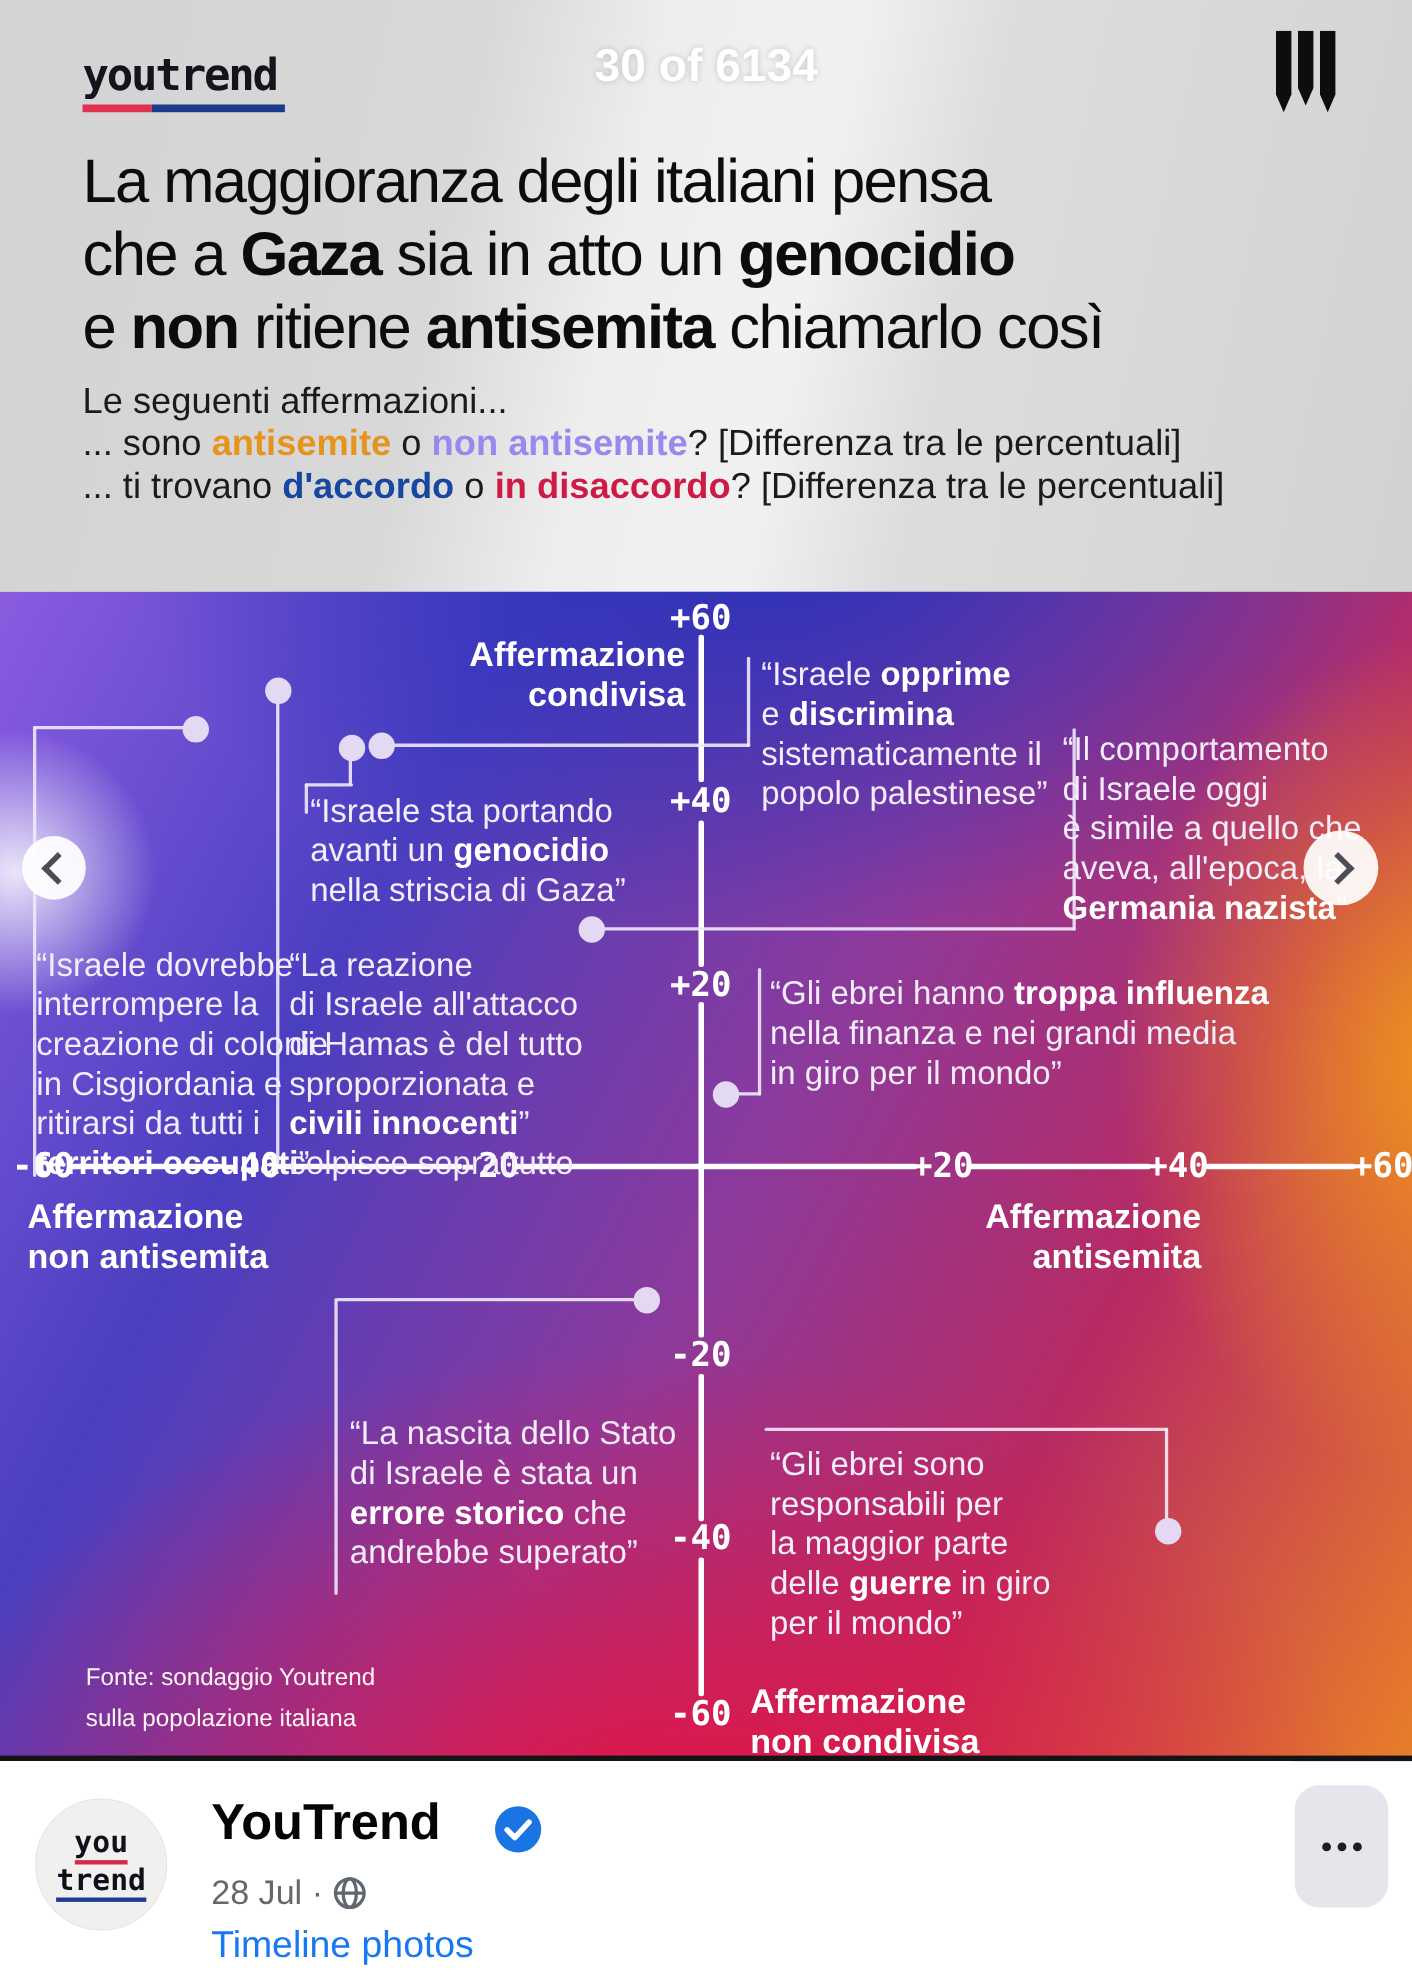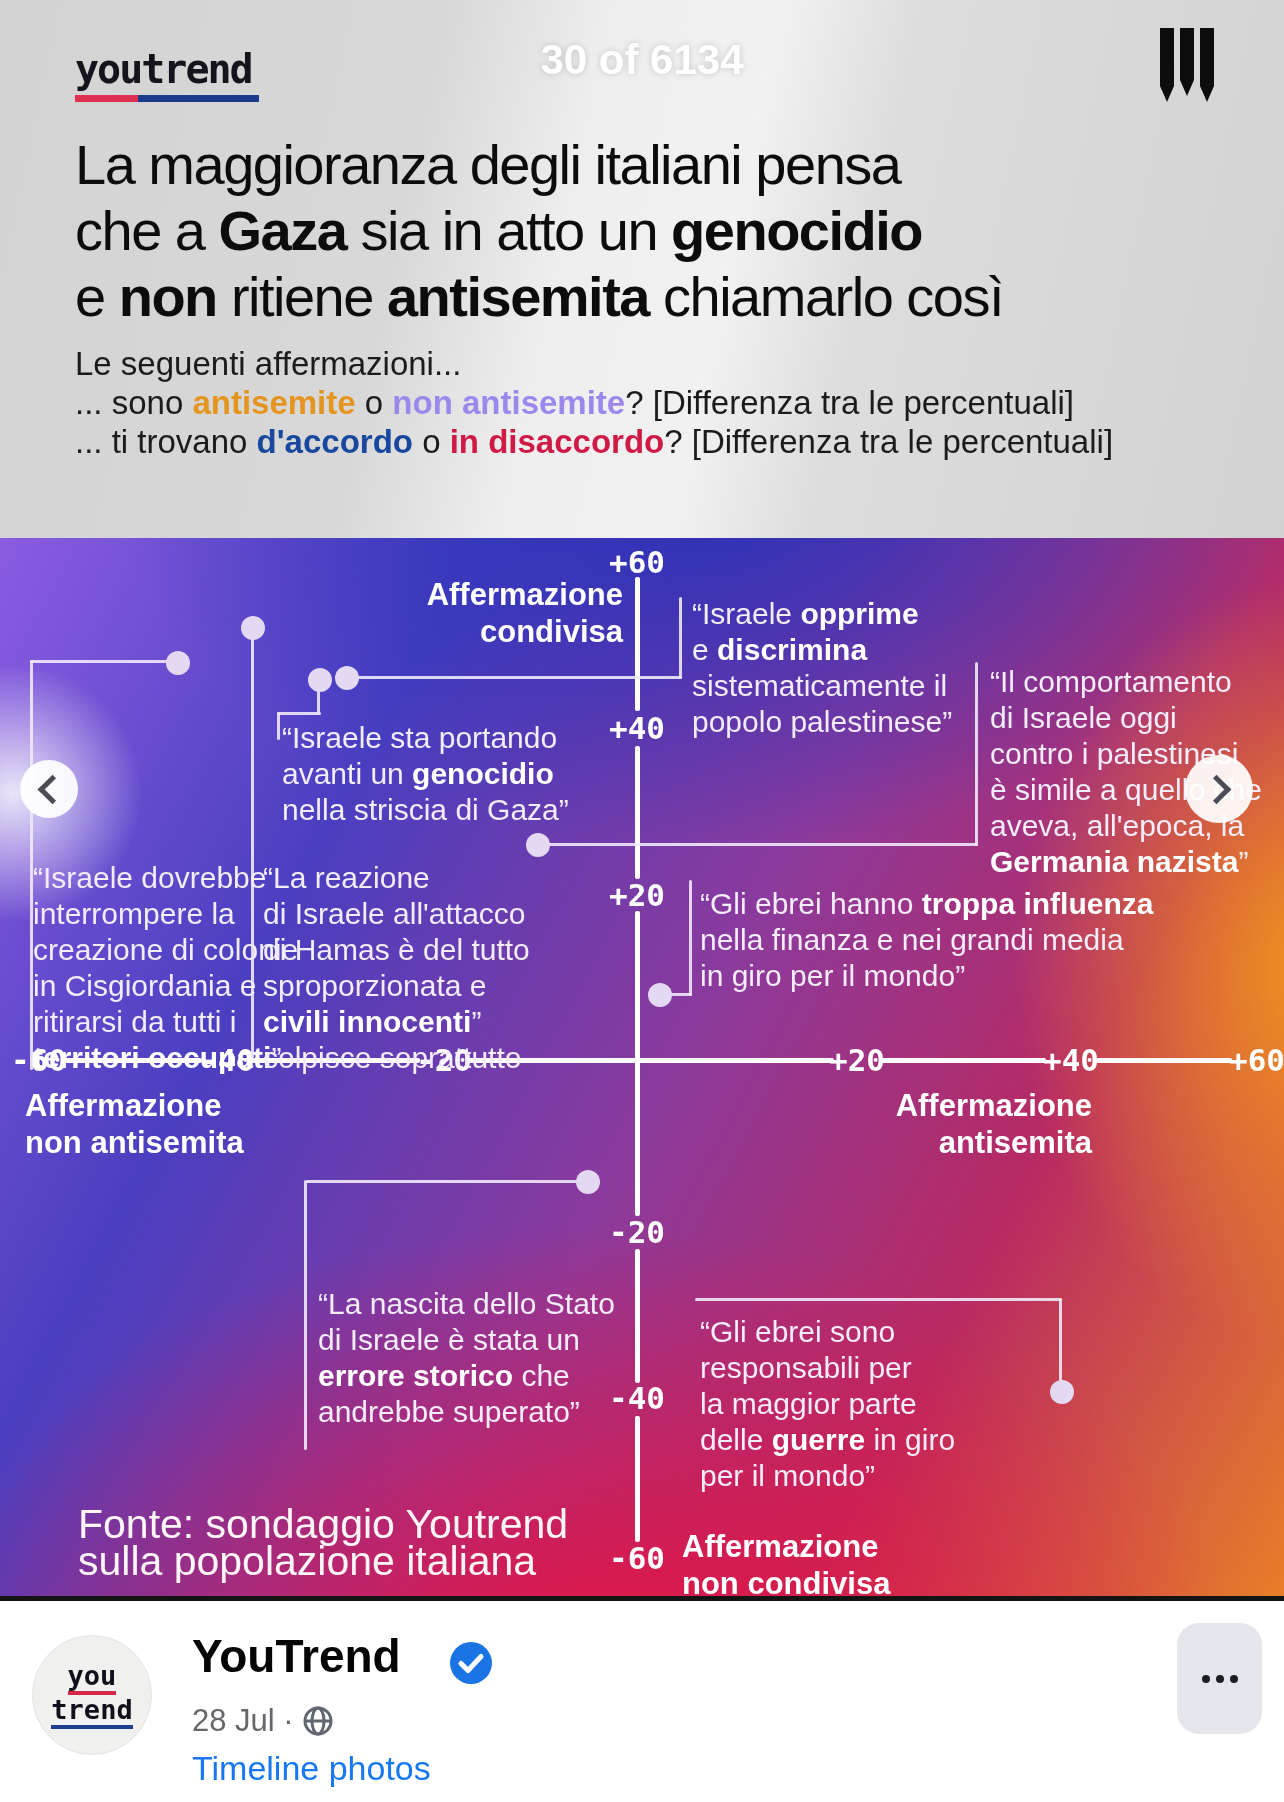--- a/index.html
+++ b/index.html
@@ -25,21 +25,21 @@
       radial-gradient(ellipse 430px 540px at 103% 40%, rgba(243,153,26,.95), rgba(243,153,26,0) 72%),
       radial-gradient(ellipse 900px 620px at 45% 108%, rgba(236,17,60,.92), rgba(236,17,60,0) 74%),
       radial-gradient(ellipse 820px 520px at 55% -6%, rgba(38,48,184,.96), rgba(38,48,184,0) 72%),
       linear-gradient(118deg,#8a5ce0 0%,#4a3fc0 26%,#8c3a9c 52%,#b82a62 74%,#e87e28 100%);}
   .axis{position:absolute;background:#fff;border-radius:2px;}
   .tick{position:absolute;transform:translate(-50%,-50%);font-family:"DejaVu Sans Mono",monospace;font-weight:700;font-size:31px;color:#fff;white-space:nowrap;}
   .quad{position:absolute;font-weight:700;font-size:31px;line-height:37px;color:#fff;white-space:nowrap;}
   .quad.r{text-align:right;}
   .quote{position:absolute;font-size:30px;line-height:36px;color:#f3ecfa;white-space:nowrap;}
   .quote .b{color:#fff;}
-  .fonte{position:absolute;left:78px;top:968px;font-size:41px;line-height:37px;color:#fdf5f6;}
+  .fonte{position:absolute;left:78px;top:968px;font-size:22px;line-height:37px;color:#fdf5f6;}
   .dot{position:absolute;width:24px;height:24px;border-radius:50%;background:#e4d9f2;}
   .cl{position:absolute;background:rgba(240,233,250,.9);border-radius:2px;}
   
   .nav{position:absolute;border-radius:50%;background:rgba(255,255,255,.92);display:flex;align-items:center;justify-content:center;}
   .nav.prev{left:20px;top:760px;width:58px;height:58px;}
   .nav.next{left:1185px;top:755px;width:68px;height:68px;}
   .chev{width:16px;height:16px;border-left:5px solid #4c4c57;border-bottom:5px solid #4c4c57;}
   .chev.l{transform:rotate(45deg);margin-left:6px;}
   .chev.r{transform:rotate(-135deg);margin-right:6px;}
   .photo-edge{position:absolute;left:0;top:1596px;width:100%;height:5px;background:#141414;}
@@ -180,24 +180,23 @@
           <div><span>“Israele sta portando</span></div>
           <div><span>avanti un </span><span class="b">genocidio</span></div>
           <div><span>nella striscia di Gaza”</span></div>
         </div>
       <div class="quote" style="left:692px;top:58px">
           <div><span>“Israele </span><span class="b">opprime</span></div>
           <div><span>e </span><span class="b">discrimina</span></div>
           <div><span>sistematicamente il</span></div>
           <div><span>popolo palestinese”</span></div>
         </div>
-      <div class="quote" style="left:990px;top:126px">
+      <div class="quote" style="left:966px;top:126px">
           <div><span>“Il comportamento</span></div>
           <div><span>di Israele oggi</span></div>
-          <div><span>contro i palestinesi</span></div>
           <div><span>è simile a quello che</span></div>
           <div><span>aveva, all'epoca, la</span></div>
           <div><span class="b">Germania nazista</span><span>”</span></div>
         </div>
       <div class="quote" style="left:700px;top:348px">
           <div><span>“Gli ebrei hanno </span><span class="b">troppa influenza</span></div>
           <div><span>nella finanza e nei grandi media</span></div>
           <div><span>in giro per il mondo”</span></div>
         </div>
       <div class="quote" style="left:318px;top:748px">

